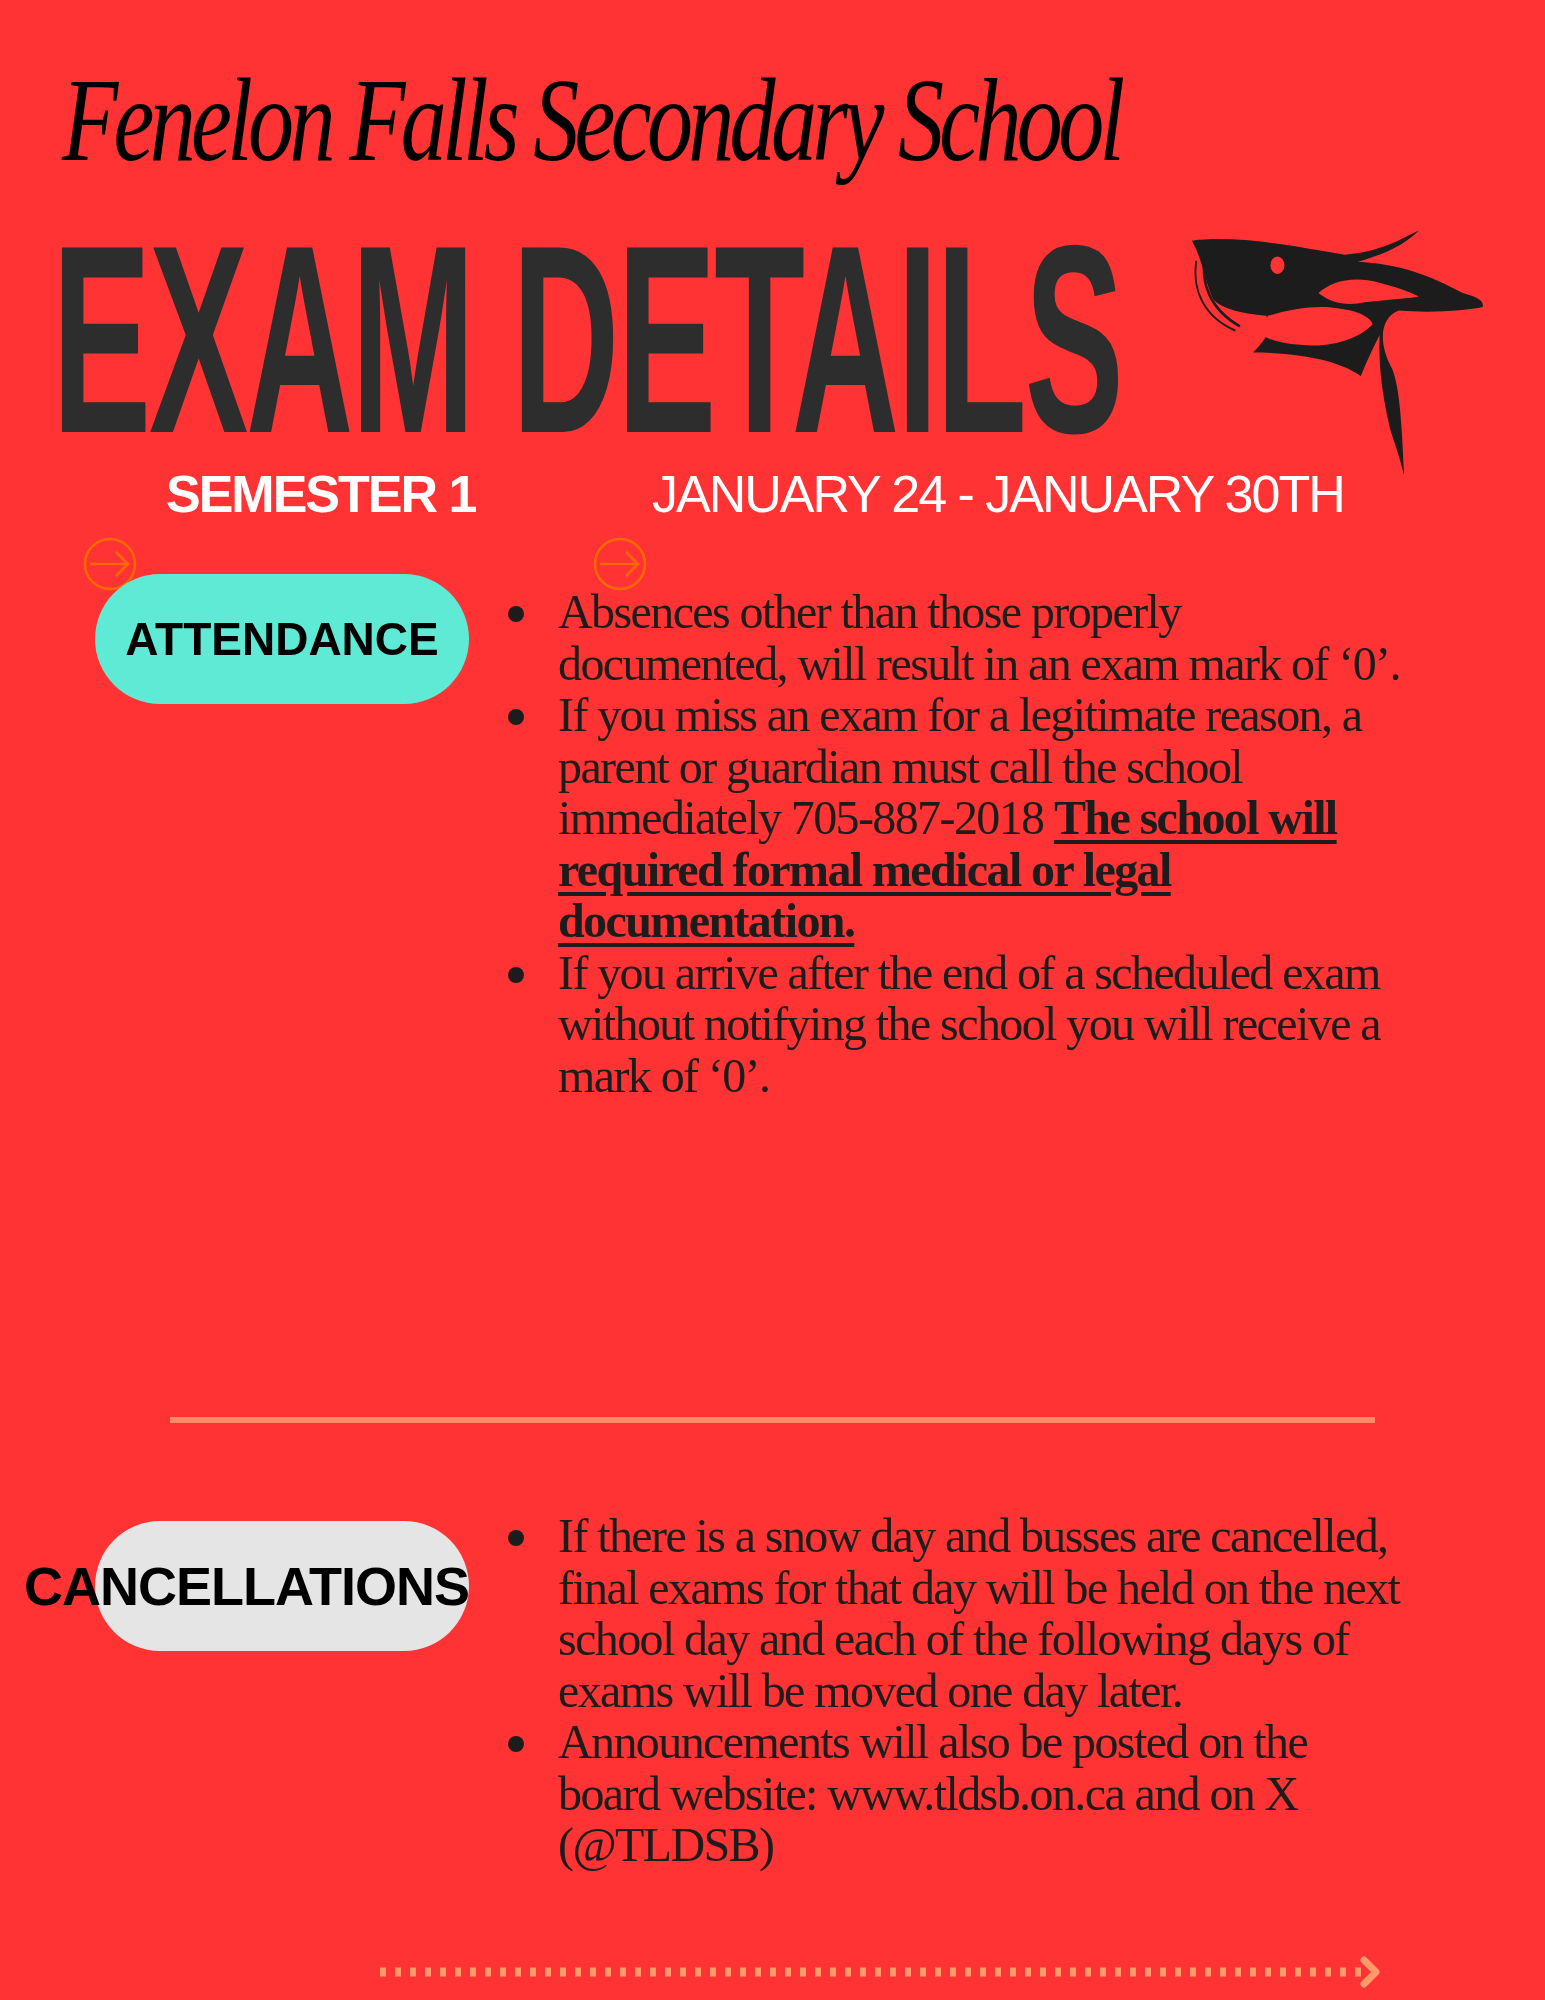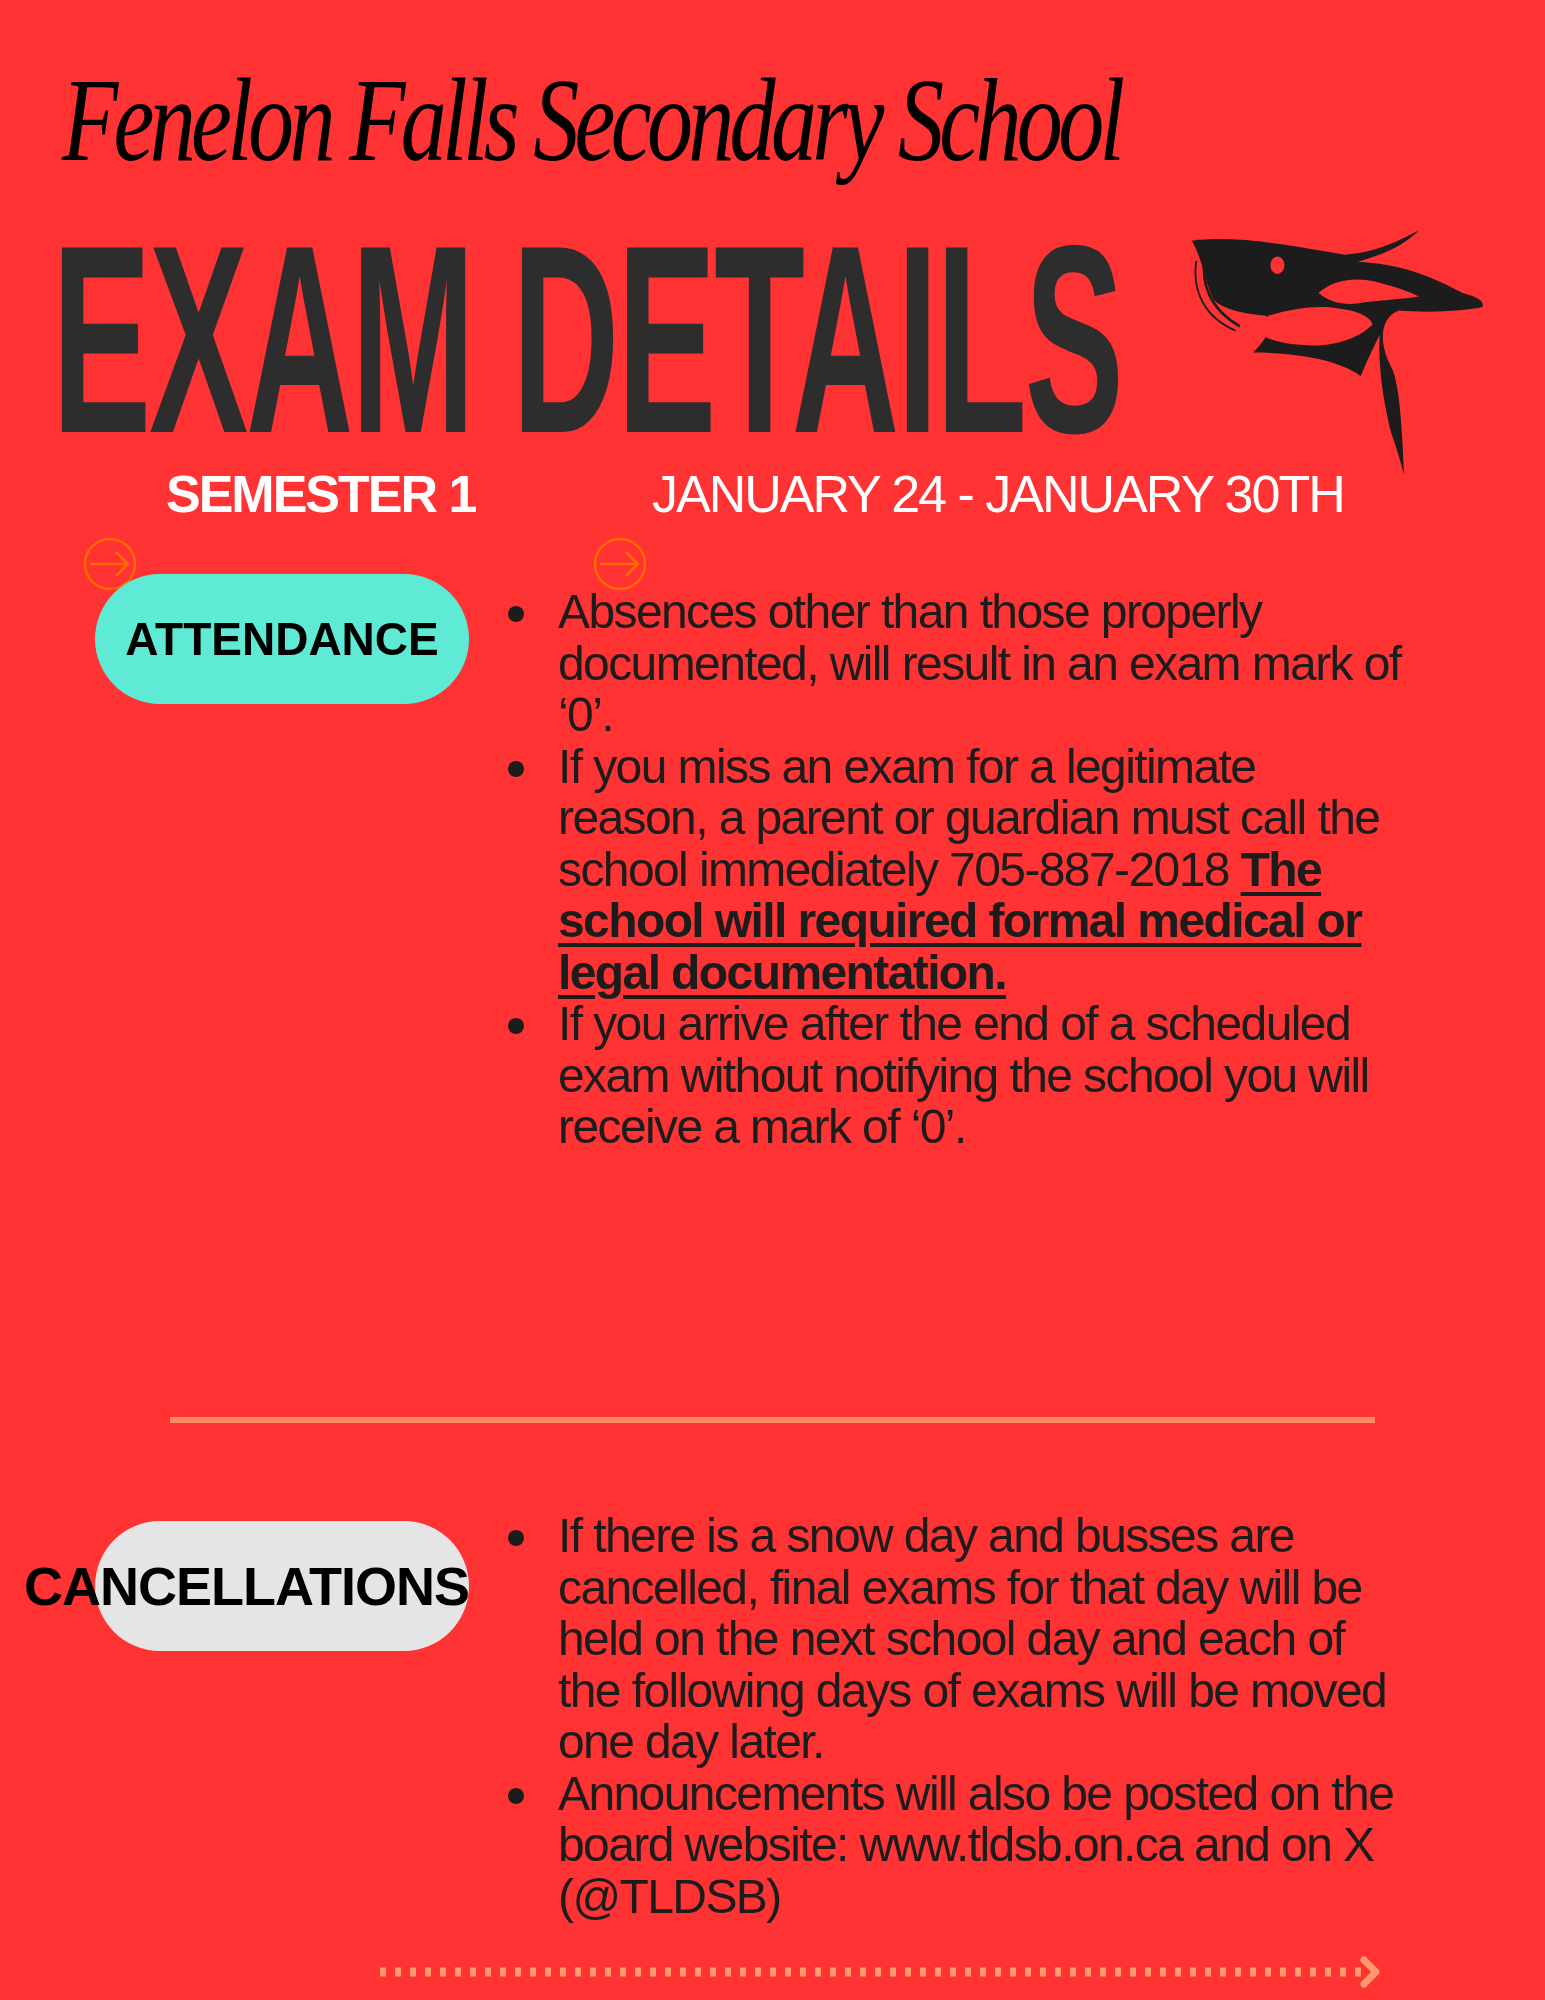--- a/index.html
+++ b/index.html
@@ -82,21 +82,21 @@
       font-size: 54px;
       letter-spacing: -1px;
       justify-content: flex-end;
     }
     .pill span { display: inline-block; }
     .bullets {
       position: absolute; left: 506px;
       width: 900px;
       margin: 0; padding: 0;
       list-style: none;
-      font-family: Liberation Sans, sans-serif;
+      font-family: Liberation Serif, serif;
       font-size: 48px;
       line-height: 51.5px;
       color: #1c1c1c;
       letter-spacing: -1.6px;
     }
     .bullets li {
       position: relative;
       padding-left: 52px;
     }
     .bullets li::before {

